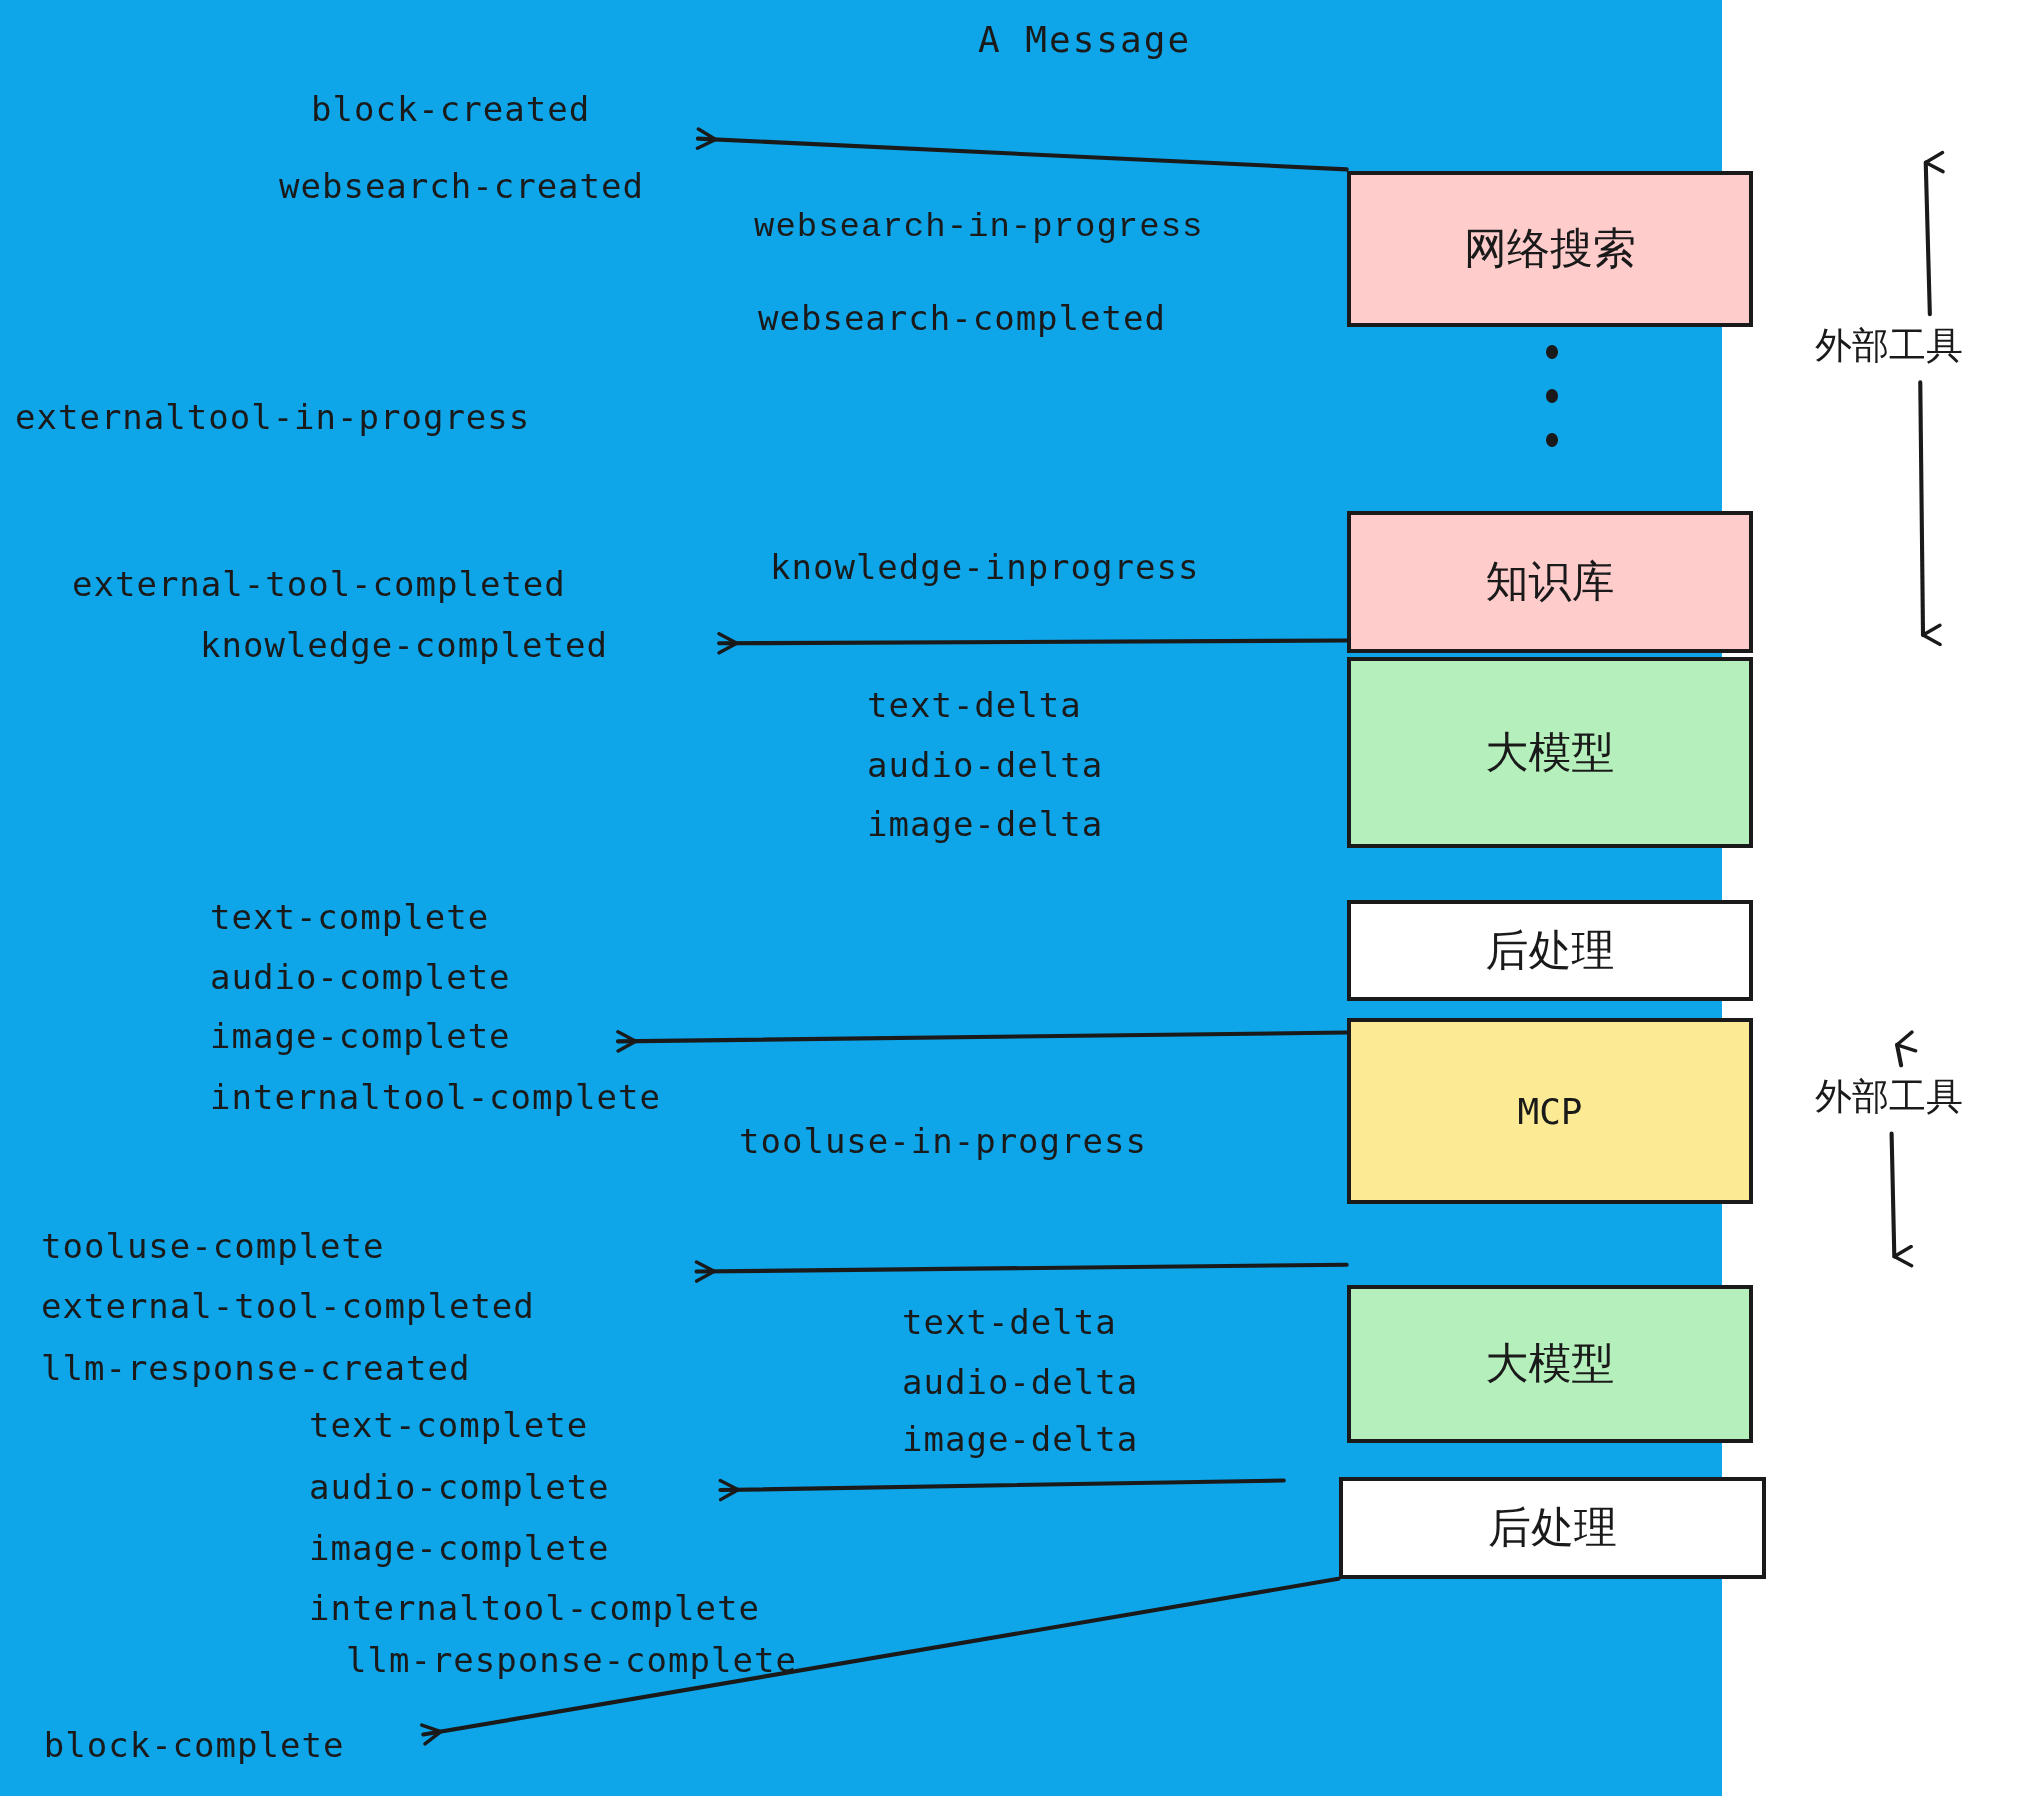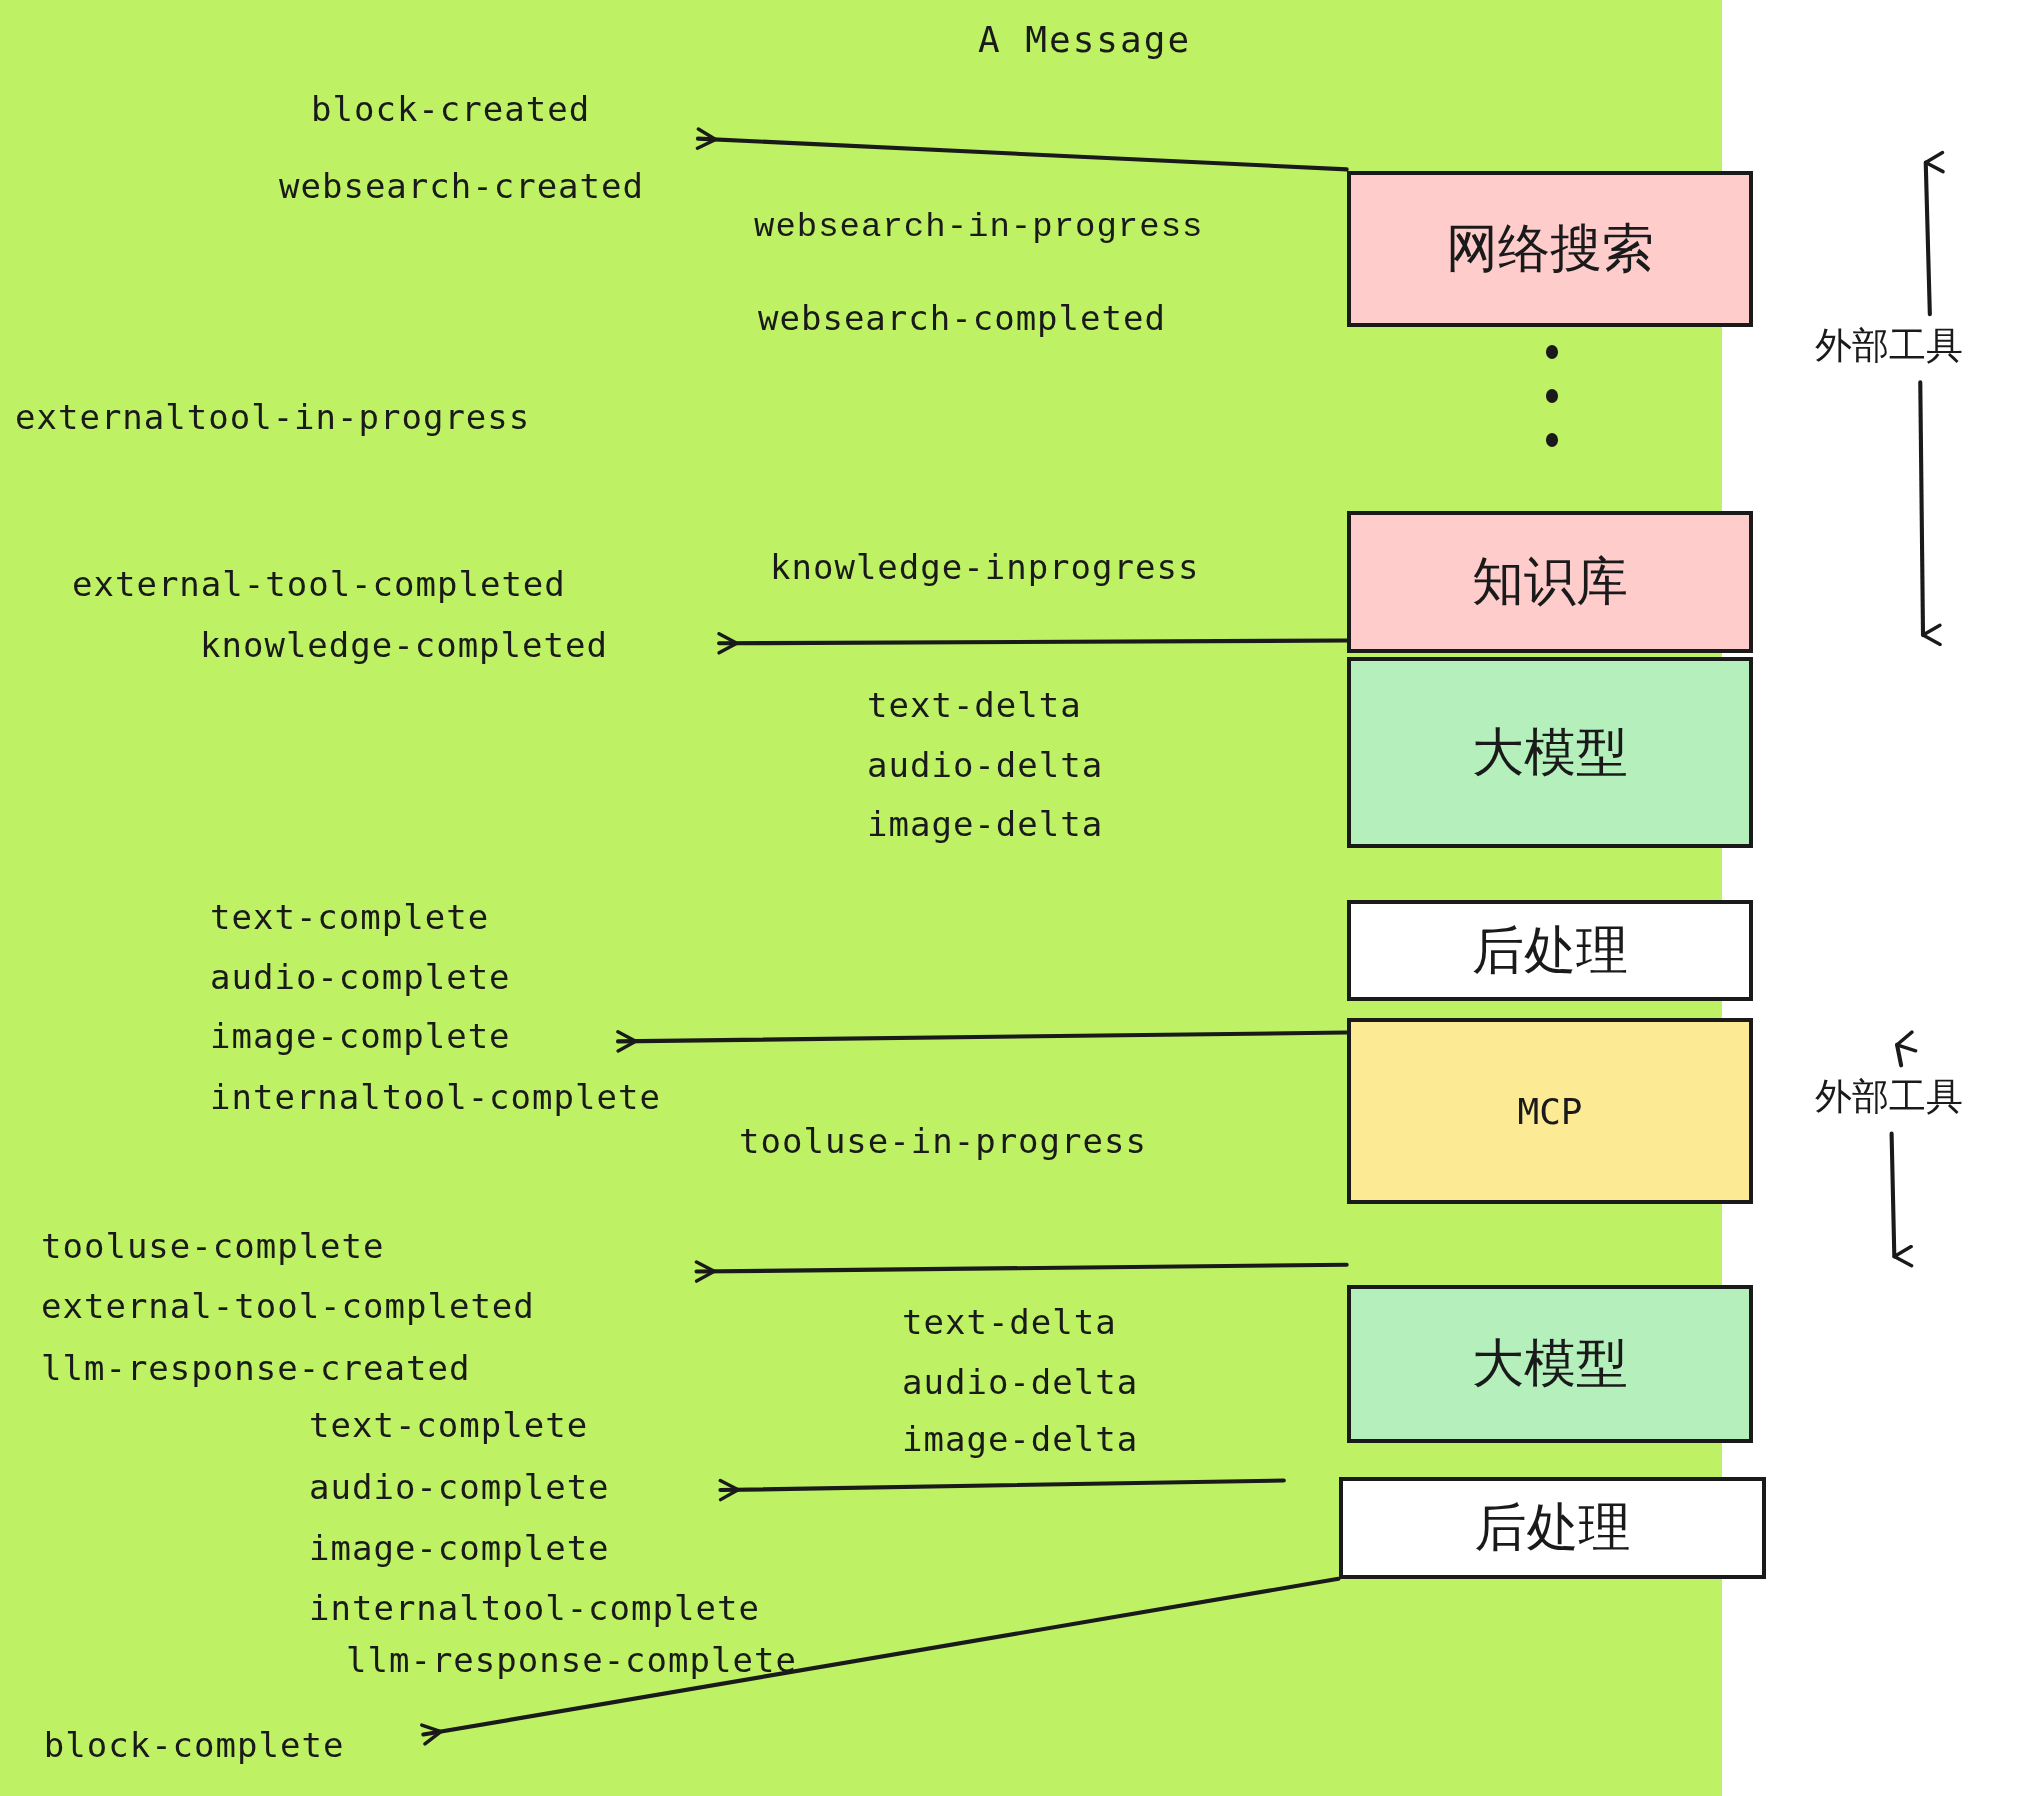--- a/index.html
+++ b/index.html
@@ -10,21 +10,21 @@
   body {
     width: 2035px;
     height: 1796px;
     overflow: hidden;
     font-family: "DejaVu Sans Mono", "Liberation Mono", monospace;
   }
   #canvas {
     position: relative;
     width: 1722px;
     height: 1796px;
-    background: #bef264;
+    background: #0ea5e9;
   }
   svg#wires {
     position: absolute;
     left: 0;
     top: 0;
     width: 2035px;
     height: 1796px;
     pointer-events: none;
   }
   .evt {
@@ -45,21 +45,21 @@
     letter-spacing: 2px;
   }
   .box {
     position: absolute;
     box-sizing: border-box;
     border: 4.1px solid #1a1a1a;
     display: flex;
     align-items: center;
     justify-content: center;
     font-family: Liberation Mono, monospace;
-    font-size: 52px;
+    font-size: 43px;
     color: #1a1a1a;
     white-space: nowrap;
   }
   .box.mono {
     font-family: "DejaVu Sans Mono", "Liberation Mono", monospace;
     font-size: 36px;
   }
   .sidelabel {
     position: absolute;
     font-family: Liberation Sans, sans-serif;

